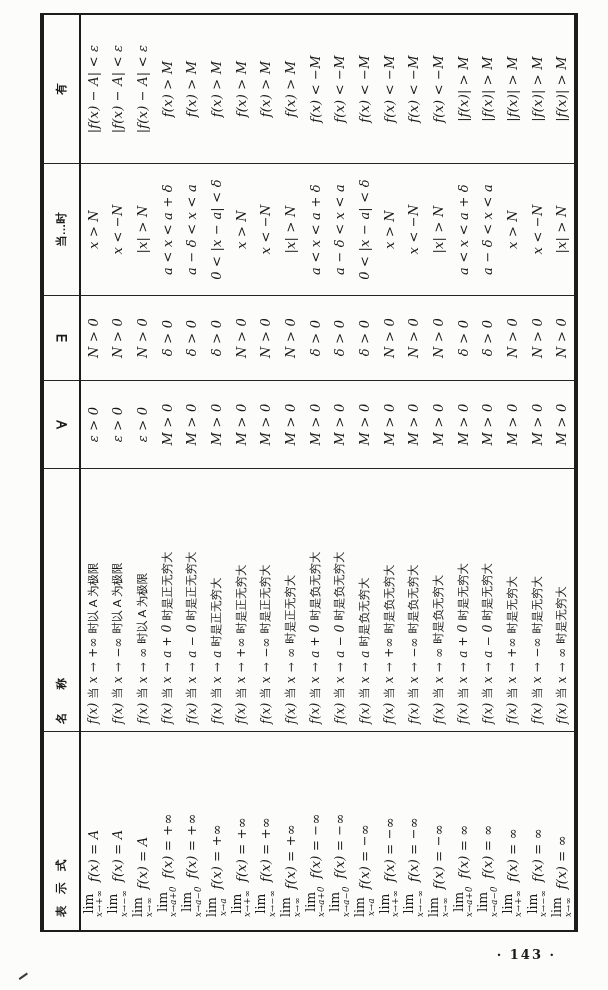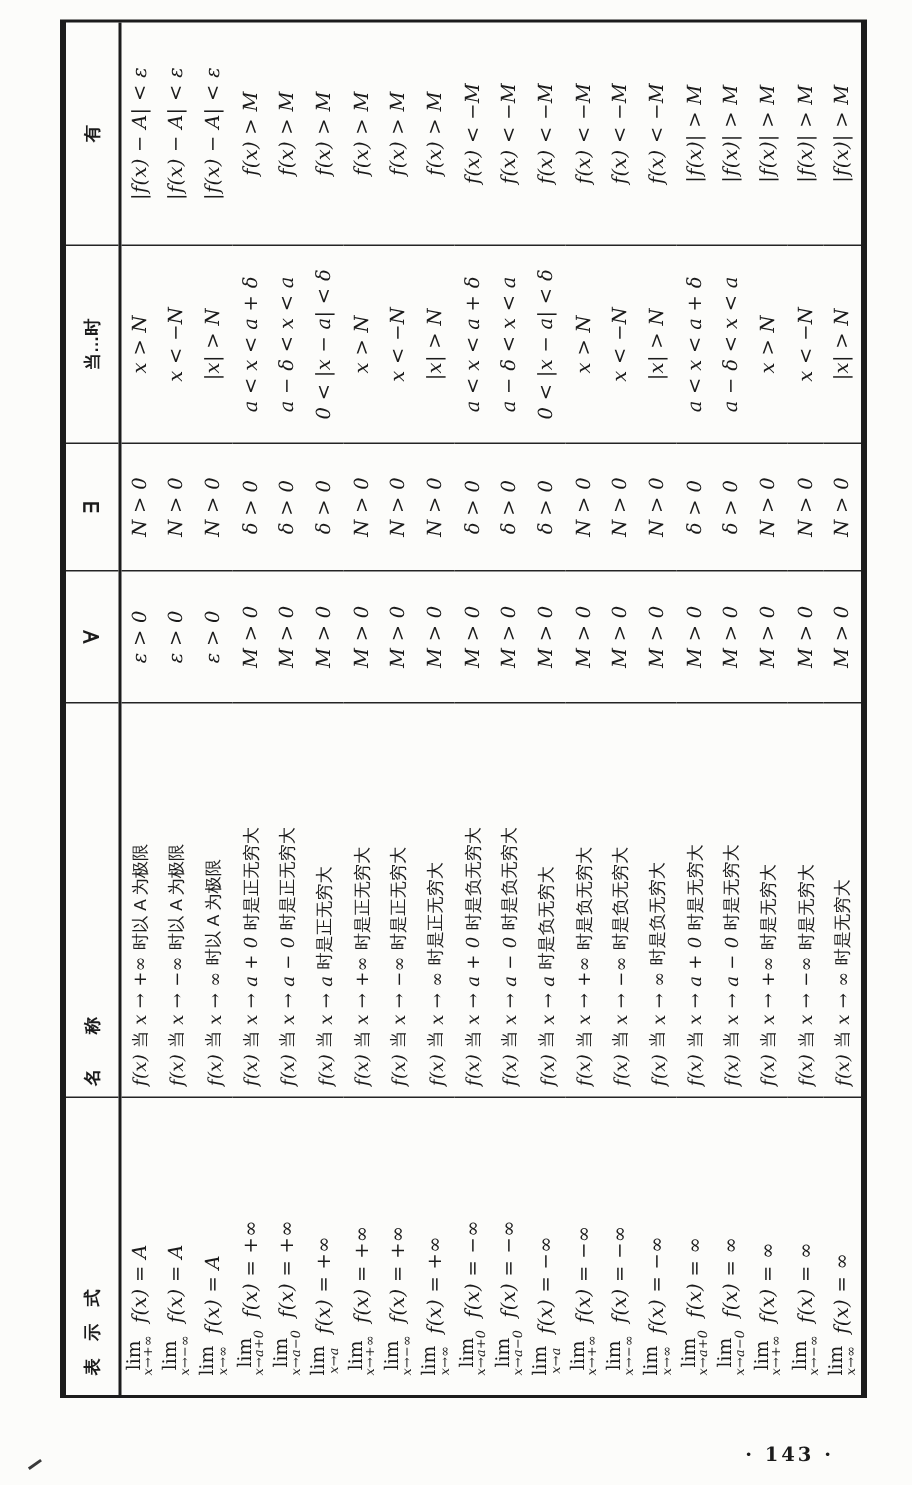--- a/index.html
+++ b/index.html
@@ -26,21 +26,21 @@
   .th{font-family:"Liberation Sans","DejaVu Sans",sans-serif;font-weight:700;font-size:13.5px;}
   .th.sym{font-family:"DejaVu Serif","Liberation Serif",serif;font-size:14.5px;}
   .math{font-family:"DejaVu Serif","Liberation Serif",serif;font-style:italic;font-size:13px;
         letter-spacing:.2px;}
   .cjk{font-style:normal;font-family:"Liberation Sans","DejaVu Sans",sans-serif;font-size:11.5px;}
   .c-name .math{font-size:12px;}
   .c-name>span{margin-right:4px;}
   .lim{display:inline-flex;flex-direction:column;align-items:center;margin-right:8px;line-height:1;}
   .liml{font-family:"DejaVu Serif","Liberation Serif",serif;font-style:normal;font-size:12.5px;}
   .lims{font-size:8.5px;margin-top:0px;}
-  .pageno{position:absolute;right:52px;bottom:12px;font-family:"DejaVu Serif","Liberation Serif",serif;
+  .pageno{position:absolute;right:52px;bottom:28px;font-family:"DejaVu Serif","Liberation Serif",serif;
           font-weight:700;font-size:13px;letter-spacing:2px;}
   .mark{position:absolute;left:16px;bottom:12px;width:10px;height:8px;border-bottom:2px solid #3a3a3a;
         transform:rotate(-35deg);}
 </style>
 </head>
 <body>
 
 <div class="page">
   <div class="rotated">
     <div class="tbl">

